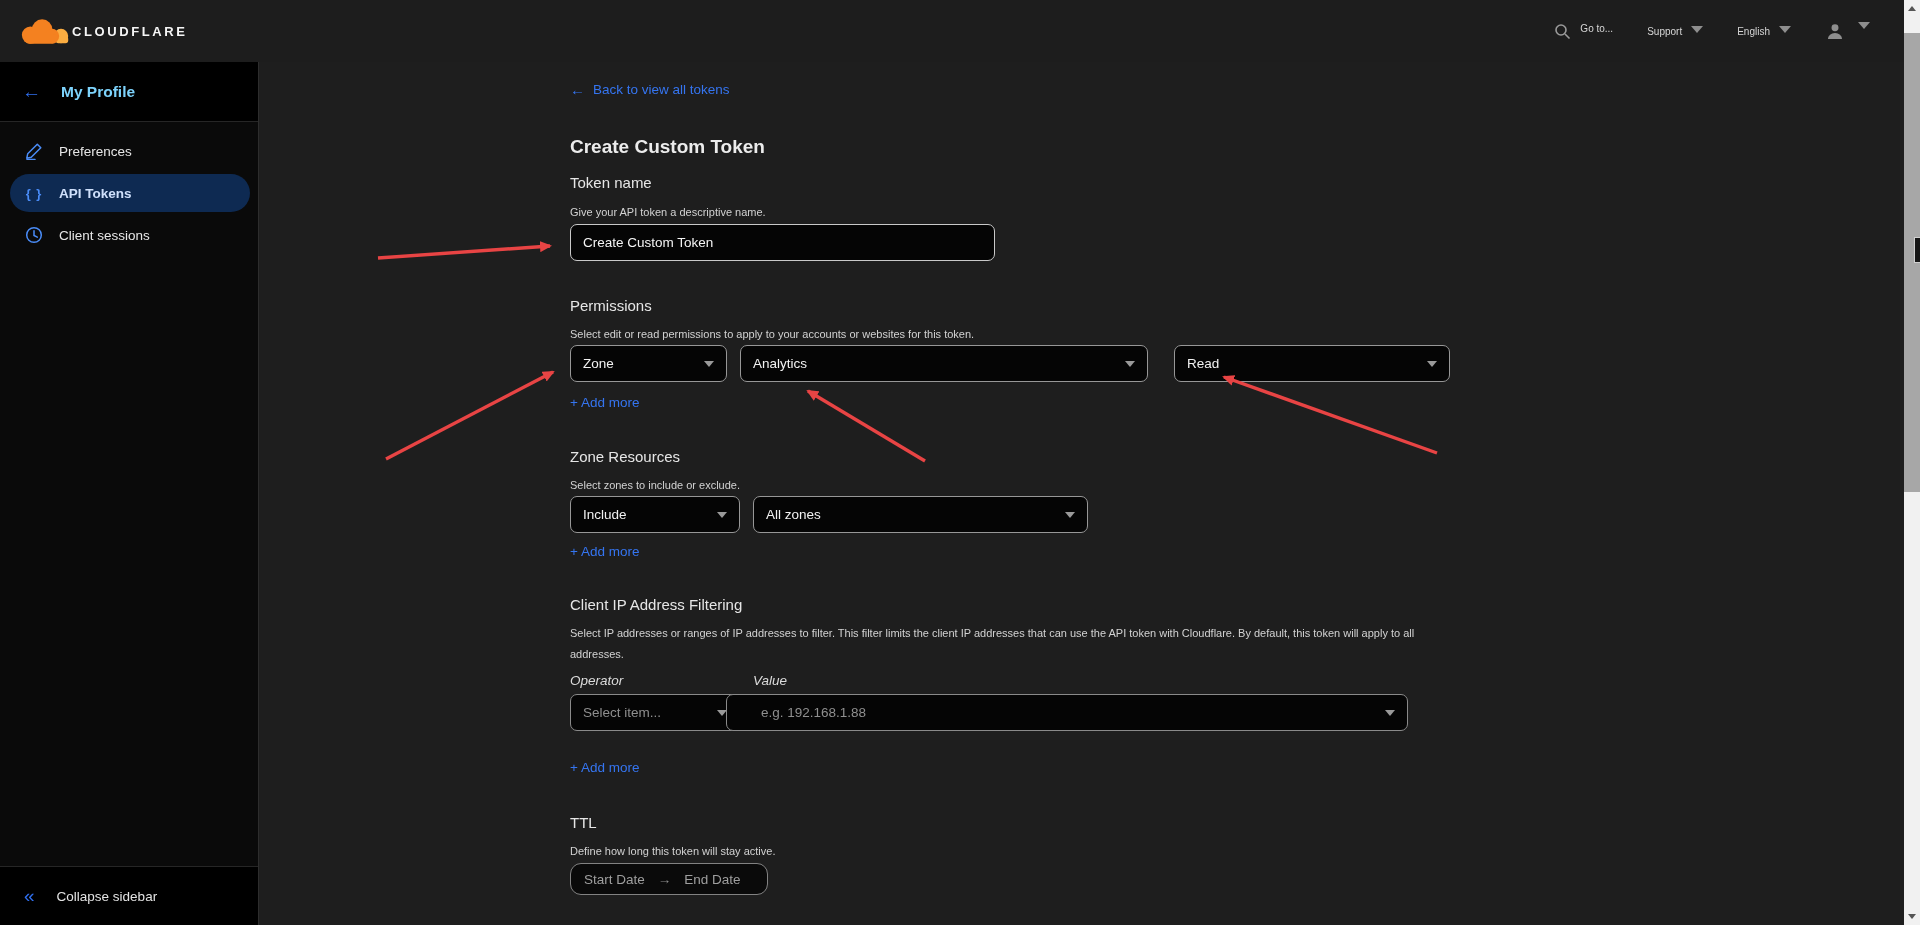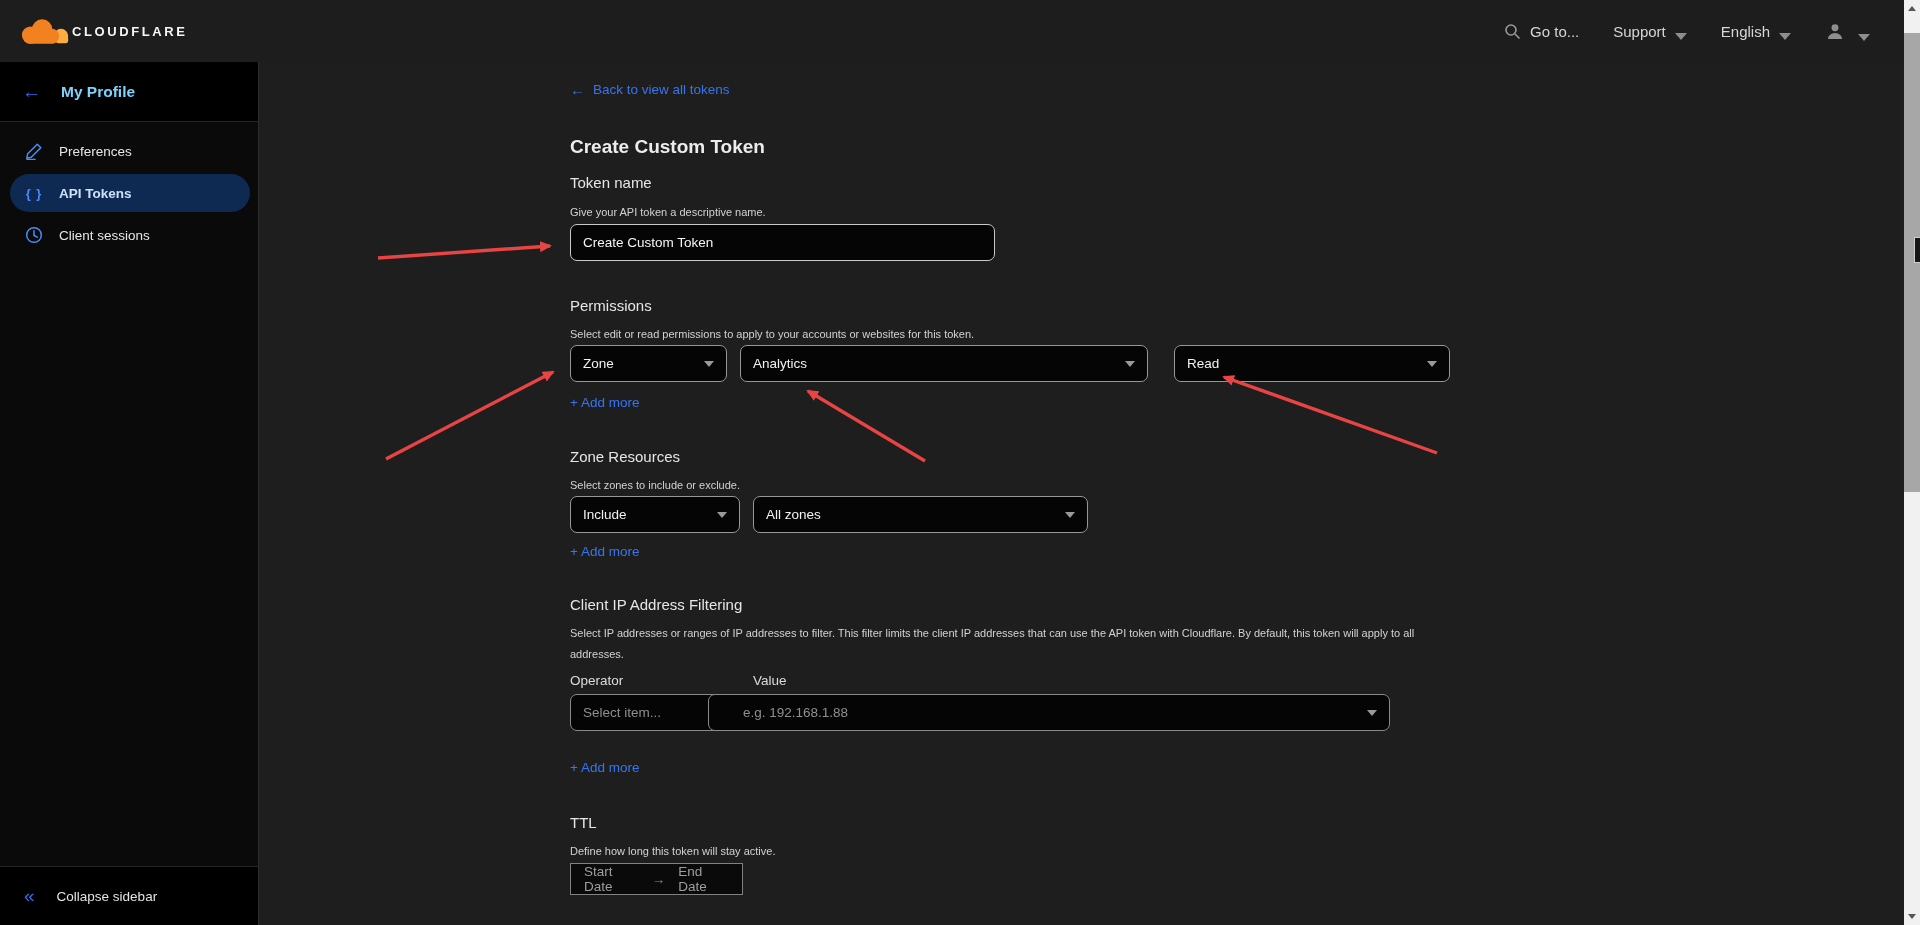--- a/index.html
+++ b/index.html
@@ -16,21 +16,21 @@
   .topbar {
     position: absolute; left: 0; top: 0; width: 1920px; height: 62px;
     background: #1d1d1d; display: flex; align-items: center;
   }
   .logo { margin-left: 14px; display: flex; flex-direction: row; align-items: center; cursor: pointer; }
   .logo-text { color: #f5f5f5; font-size: 13px; font-weight: bold; letter-spacing: 2.6px; margin-top: 1px; }
   .topbar-right {
     position: absolute; right: 50px; top: 0; height: 62px;
     display: flex; align-items: center; gap: 34px;
   }
-  .topbar-item { display: flex; align-items: flex-end; gap: 9px; color: #d6d6d6; font-size: 15px; cursor: pointer; }
+  .topbar-item { display: flex; align-items: flex-start; gap: 9px; color: #d6d6d6; font-size: 10px; cursor: pointer; }
   .tri-down {
     width: 0; height: 0; display: inline-block;
     border-left: 6px solid transparent; border-right: 6px solid transparent;
     border-top: 7px solid #8e8e8e;
   }
 
   
   .sidebar {
     position: absolute; left: 0; top: 62px; width: 259px; height: 863px;
     background: #0a0a0a; border-right: 1px solid #2d2d2d;
@@ -57,41 +57,41 @@
   }
   .collapse-glyph { color: #2f6ff0; font-size: 19px; }
   .collapse-label { color: #e3e3e3; font-size: 13.5px; }
 
   
   .abs { position: absolute; }
   .link { color: #3575f1; font-size: 13.5px; cursor: pointer; display: flex; align-items: center; gap: 8px; }
   .page-title { color: #ececec; font-size: 19px; font-weight: bold; }
   .section-label { color: #e6e6e6; font-size: 15px; }
   .desc { color: #d2d2d2; font-size: 11px; line-height: 21px; }
-  .field-label { color: #dcdcdc; font-size: 13.5px; }
+  .field-label { color: #dcdcdc; font-size: 13.5px; font-style: italic; }
 
   .text-input {
     background: #050505; border: 1px solid #c9c9c9; border-radius: 7px;
     height: 37px; padding: 0 12px; color: #f5f5f5; font-size: 13.5px;
     font-family: "Liberation Sans", "DejaVu Sans", sans-serif;
   }
   .select {
     background: #050505; border: 1px solid #979797; border-radius: 7px;
     height: 37px; padding: 0 12px; display: flex; align-items: center;
     justify-content: space-between; color: #f2f2f2; font-size: 13.5px; cursor: pointer;
   }
   .select .tri {
     width: 0; height: 0;
     border-left: 5px solid transparent; border-right: 5px solid transparent;
     border-top: 6px solid #9a9a9a;
   }
   .placeholder { color: #8f8f8f; }
   .date-box {
-    background: #0a0a0a; border: 1px solid #828282; border-radius: 0;
-    height: 32px; width: 173px; display: flex; align-items: center; gap: 13px;
+    background: #0a0a0a; border: 1px solid #828282; border-radius: 11px;
+    height: 32px; width: 198px; display: flex; align-items: center; gap: 13px;
     padding: 8px 13px; color: #9f9f9f; font-size: 13.5px; cursor: pointer;
   }
 
   
   .arrows { position: absolute; left: 0; top: 0; pointer-events: none; }
 
   
   .scrollbar { position: absolute; right: 0; top: 0; width: 16px; height: 925px; background: #f1f1f1; }
   .sb-btn { position: absolute; left: 0; width: 16px; height: 17px; display: flex; align-items: center; justify-content: center; cursor: pointer; }
   .sb-up { top: 0; } .sb-down { bottom: 0; }
@@ -220,21 +220,21 @@
 </div>
 
 <div class="abs section-label" style="left:570px; top:596px;">Client IP Address Filtering</div>
 <div class="abs desc" style="left:570px; top:623px; width:880px;">Select IP addresses or ranges of IP addresses to filter. This filter limits the client IP addresses that can use the API token with Cloudflare. By default, this token will apply to all addresses.</div>
 <div class="abs field-label" style="left:570px; top:673px;">Operator</div>
 <div class="abs field-label" style="left:753px; top:673px;">Value</div>
 <div class="abs select" style="left:570px; top:694px; width:170px; border-color:#8a8a8a;">
   <span class="placeholder">Select item...</span>
   <span class="tri"></span>
 </div>
-<div class="abs select" style="left:708px; top:694px; width:682px; border-color:#8a8a8a;padding-left:34px;">
+<div class="abs select" style="left:726px; top:694px; width:682px; border-color:#8a8a8a;padding-left:34px;">
   <span class="placeholder">e.g. 192.168.1.88</span>
   <span class="tri"></span>
 </div>
 <div class="abs link" style="left:570px; top:760px;">
   <span>+ Add more</span>
 </div>
 
 <div class="abs section-label" style="left:570px; top:814px;">TTL</div>
 <div class="abs desc" style="left:570px; top:841px;">Define how long this token will stay active.</div>
 <div class="abs date-box" style="left:570px; top:863px;">

